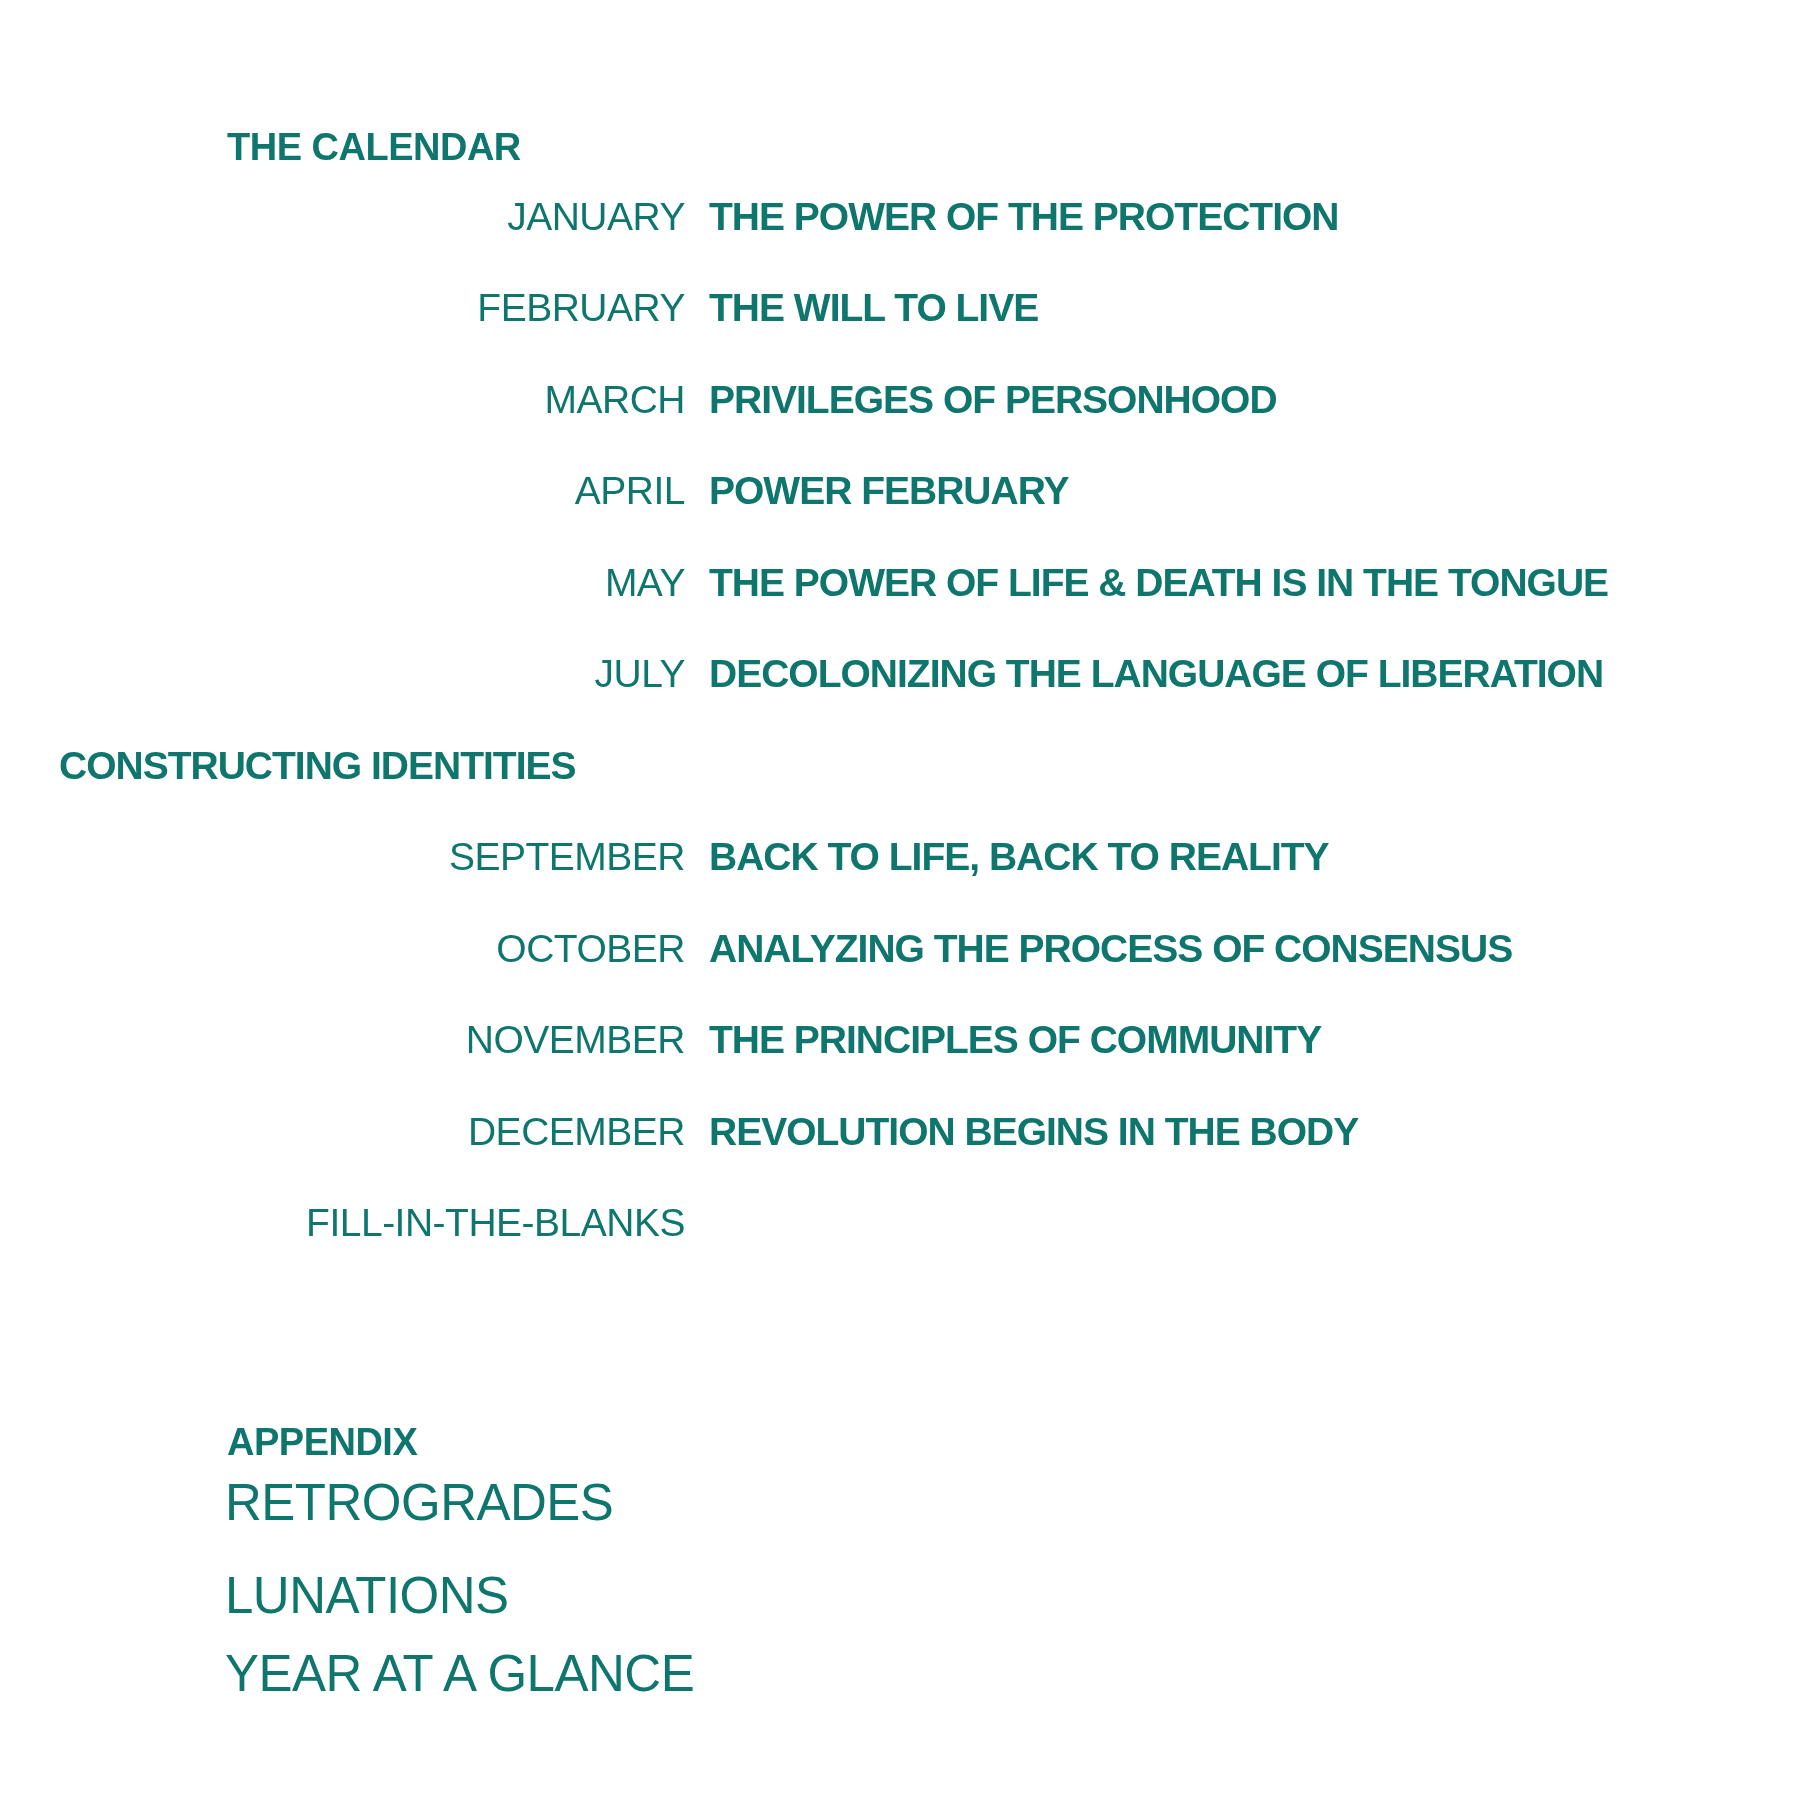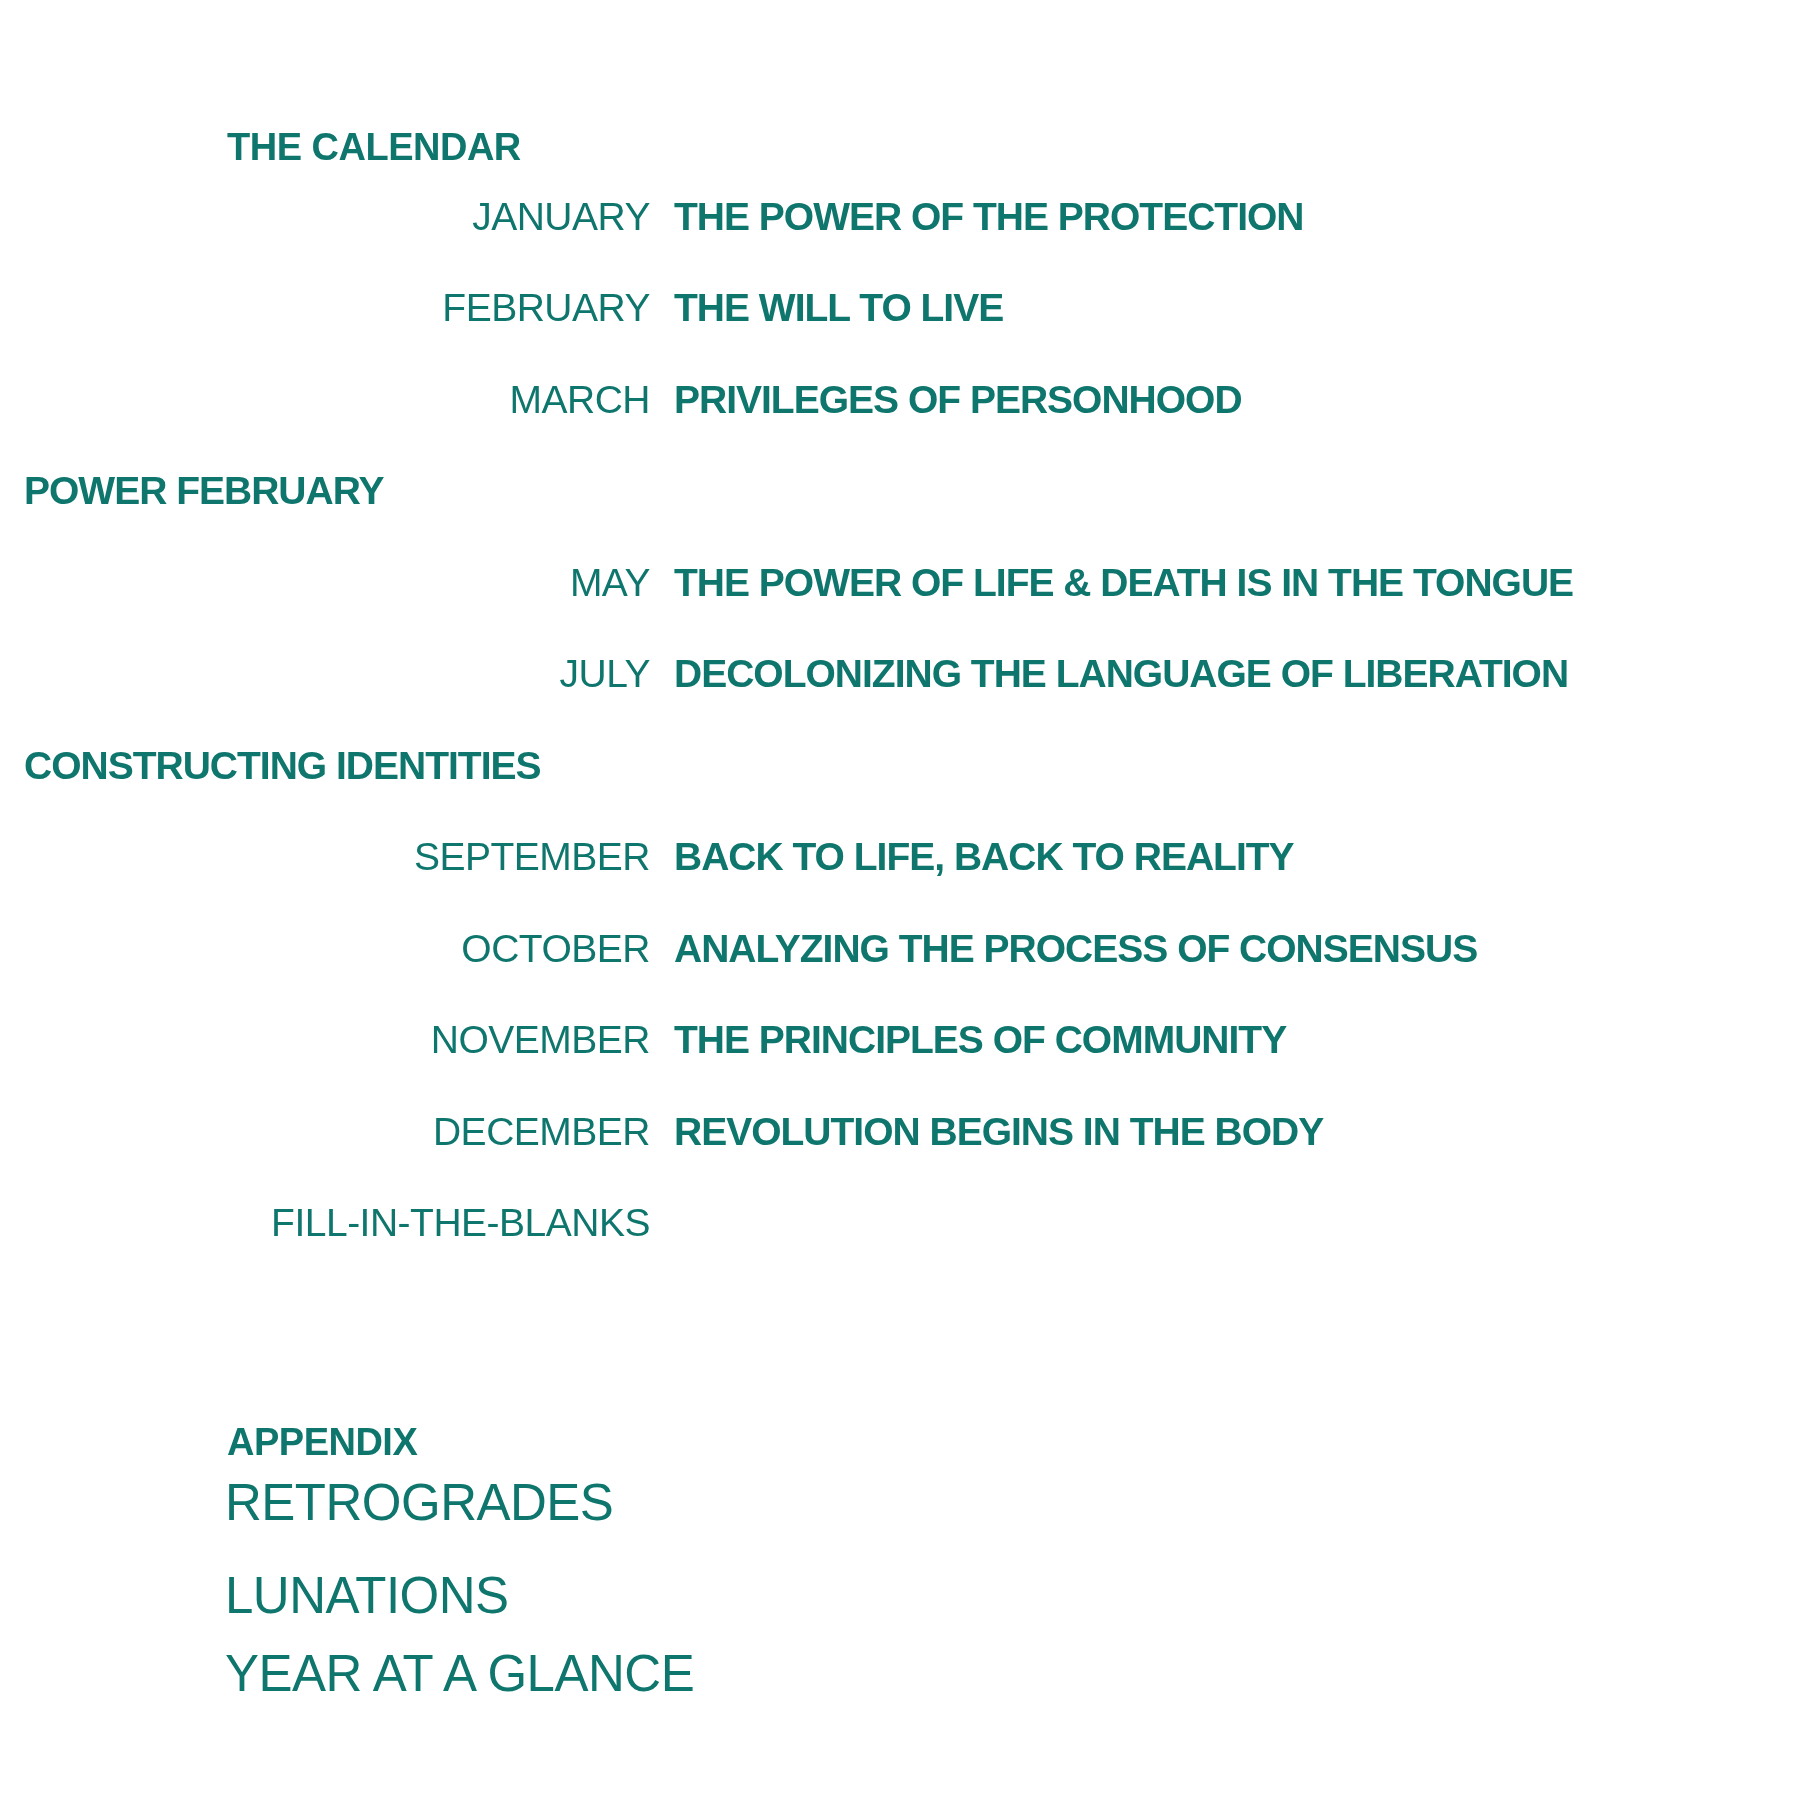--- a/index.html
+++ b/index.html
@@ -26,20 +26,21 @@
     white-space: nowrap;
   }
   .heading-calendar { top: 103px; }
   .heading-appendix { top: 1391px; }
 
   .toc {
     position: absolute;
     top: 171px;
     left: 0;
     width: 1624px;
+    padding-left: 35px;
   }
   .toc-row {
     height: 91.5px;
     display: flex;
     align-items: center;
   }
   .toc-month {
     width: 650px;
     flex: 0 0 650px;
     text-align: right;
@@ -87,20 +88,21 @@
       <span class="toc-month">FEBRUARY</span>
       <span class="toc-title">THE WILL TO LIVE</span>
     </div>
 
     <div class="toc-row">
       <span class="toc-month">MARCH</span>
       <span class="toc-title">PRIVILEGES OF PERSONHOOD</span>
     </div>
 
     <div class="toc-row">
+      <span class="toc-month">APRIL</span>
       <span class="toc-title">POWER FEBRUARY</span>
     </div>
 
     <div class="toc-row">
       <span class="toc-month">MAY</span>
       <span class="toc-title">THE POWER OF LIFE &amp; DEATH IS IN THE TONGUE</span>
     </div>
 
 
     <div class="toc-row">

